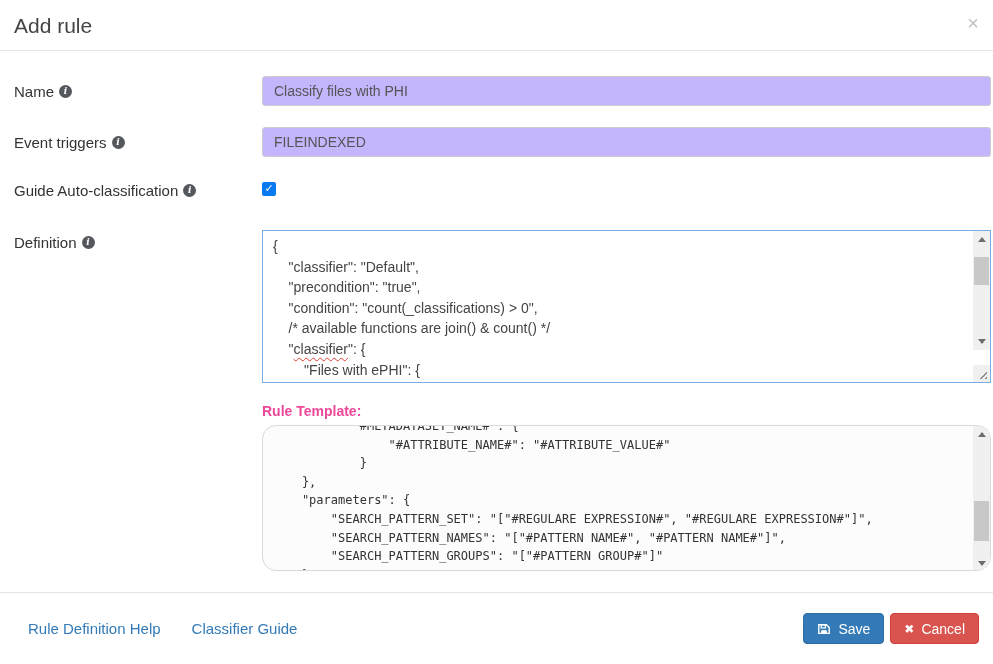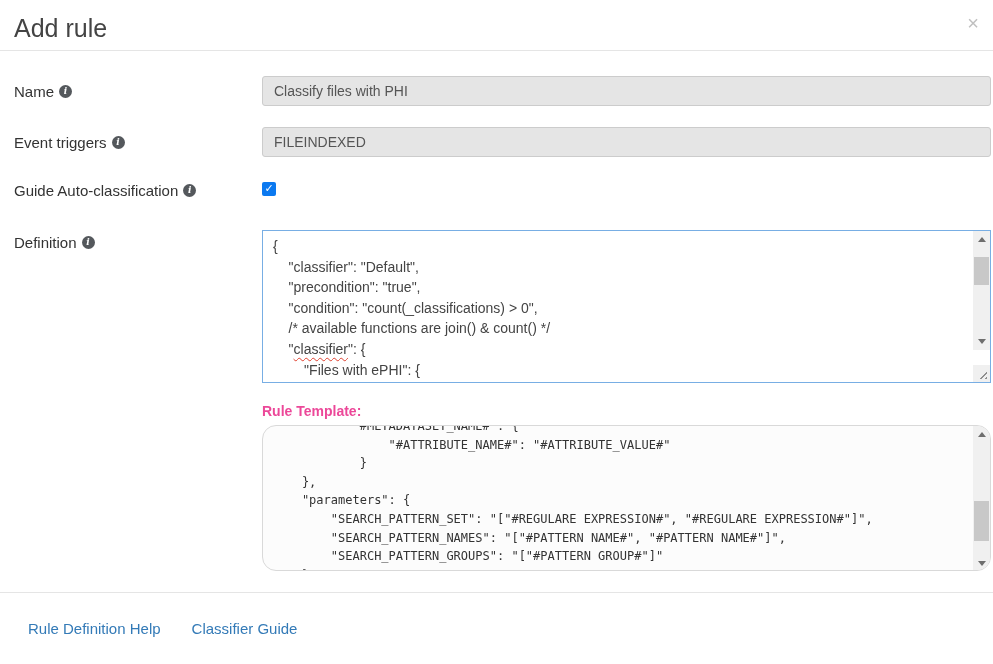--- a/index.html
+++ b/index.html
@@ -5,42 +5,42 @@
   * { margin:0; padding:0; box-sizing:border-box; }
   html,body { width:993px; height:664px; overflow:hidden; }
   body {
     font-family:"Liberation Sans","DejaVu Sans",sans-serif;
     background:#fff; color:#333; position:relative;
   }
   .modal { width:993px; height:664px; position:relative; background:#fff; }
 
   
   .modal-header { height:51px; border-bottom:1px solid #e5e5e5; padding:14px 15px 0 14px; position:relative; }
-  .modal-title { font-size:25px; font-weight:400; color:#444; }
+  .modal-title { font-size:21px; font-weight:400; color:#444; }
   .close-btn { position:absolute; right:14px; top:13px; font-size:20px; line-height:20px;
                color:#c0c0c0; background:none; border:none; cursor:pointer; font-family:inherit; }
 
   
   .modal-body { padding:25px 2px 0 14px; }
   .form-row { display:flex; align-items:flex-start; }
   .row-name { margin-bottom:21px; }
   .row-triggers { margin-bottom:21px; }
   .row-checkbox { margin-bottom:31px; }
   .label-col { width:248px; flex:0 0 248px; padding-top:7px; font-size:15px; color:#333;
                display:flex; align-items:center; gap:5px; }
   .label-col.top { padding-top:4px; }
   .control-col { flex:1 1 auto; min-width:0; }
 
   .info-icon { display:inline-flex; width:13px; height:13px; border-radius:50%;
                background:#54585c; color:#fff; align-items:center; justify-content:center;
                font-size:9px; line-height:1; font-weight:bold; font-style:italic;
                font-family:"DejaVu Serif",serif; flex:0 0 13px; }
 
   .text-input { width:100%; height:30px; border:1px solid #ccc; border-radius:3px;
-                padding:0 11px; font-size:14px; color:#555; font-family:inherit; background:#e5e5e5; }
+                padding:0 11px; font-size:14px; color:#555; font-family:inherit; background:#c4b5fd; }
 
   
   .checkbox { width:14px; height:14px; border-radius:2px; background:#0b79f0; display:inline-flex;
               align-items:center; justify-content:center; color:#fff; font-size:11px; line-height:1;
               cursor:pointer; margin-top:1px; }
   .checkbox .check-glyph { font-weight:bold; transform:translateY(-0.5px); }
 
   
   .definition-editor { position:relative; height:153px; border:1px solid #78aee4; background:#fff; overflow:hidden; }
   .definition-content { position:absolute; left:0; top:0; right:18px; bottom:0; padding:5px 10px;
@@ -179,15 +179,29 @@
 
       </div>
     </div>
   </div>
 
   <div class="modal-footer">
     <div class="footer-links">
         <a href="#">Rule Definition Help</a>
         <a href="#">Classifier Guide</a>
       </div>
+    <div class="footer-buttons">
+      <button class="btn btn-save">
+        <svg width="14" height="14" viewBox="0 0 14 14">
+          <path d="M1.8 2.8 h7.6 l2.8 2.8 v5.8 h-10.4 z" fill="none" stroke="#fff" stroke-width="1.4"></path>
+          <rect x="4.2" y="2.8" width="4.2" height="3.2" fill="none" stroke="#fff" stroke-width="1.2"></rect>
+          <rect x="4.2" y="8.2" width="5.6" height="3.2" fill="#fff"></rect>
+        </svg>
+        <span>Save</span>
+      </button>
+      <button class="btn btn-cancel">
+        <span class="cancel-x">✖</span>
+        <span>Cancel</span>
+      </button>
+    </div>
   </div>
 
 </div>
 
 </body></html>

